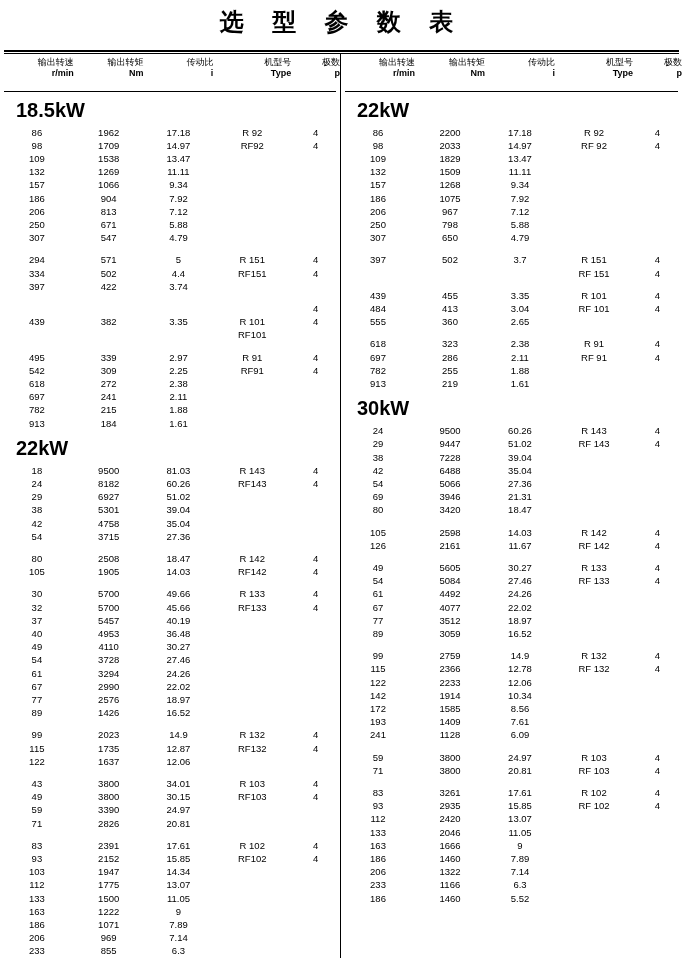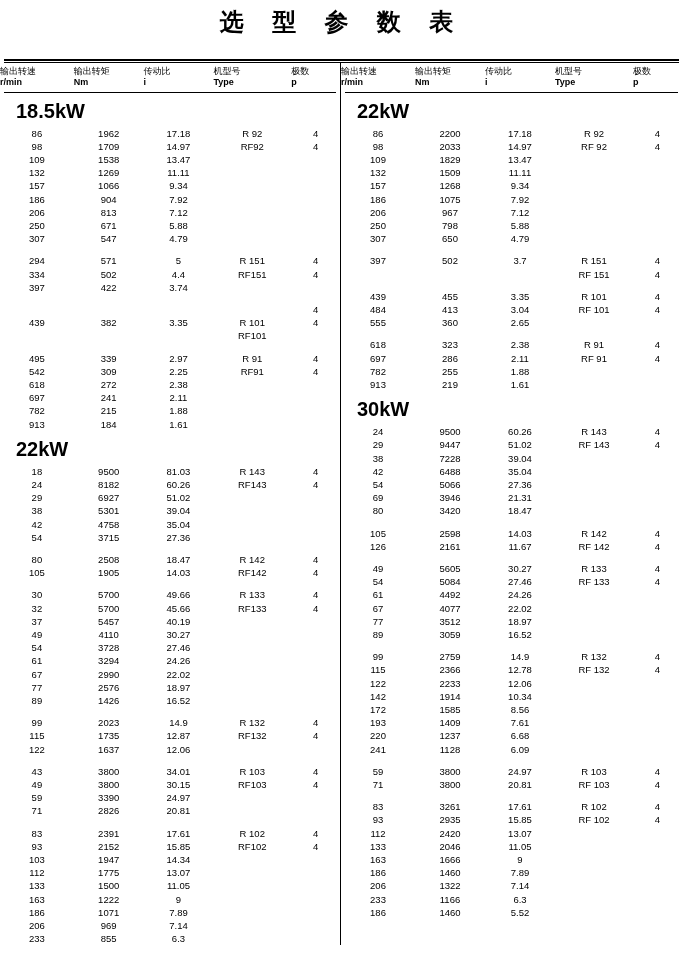--- a/index.html
+++ b/index.html
@@ -21,21 +21,21 @@
     height: 961px;
     position: relative;
     padding: 0;
   }
   .title {
     text-align: center;
     font-size: 24px;
     font-weight: bold;
     letter-spacing: 10px;
     padding-top: 6px;
-    padding-bottom: 21px;
+    padding-bottom: 12px;
     font-family: "DejaVu Sans", sans-serif;
   }
   .rule {
     border-bottom: 2px solid #000;
     margin: 0 4px;
   }
   .rule.thin {
     border-bottom: 1px solid #000;
     margin-top: 1px;
   }
@@ -47,23 +47,23 @@
   .col {
     width: 341px;
     position: relative;
   }
   .col.left {
     border-right: 1px solid #000;
   }
   .hdr {
     display: flex;
     font-size: 9px;
-    text-align: left;
+    text-align: right;
     padding-top: 3px;
-    padding-bottom: 2px;
+    padding-bottom: 10px;
   }
   .hdr .hcell {
     line-height: 1.25;
   }
   .hdr .hcell .l1 { display: block; }
   .hdr .hcell .l2 { display: block; font-weight: bold; }
   .c-rpm   { width: 74px; }
   .c-nm    { width: 70px; }
   .c-ratio { width: 70px; }
   .c-type  { width: 78px; }
@@ -360,20 +360,27 @@
               <div class="c-pole">4</div>
             </div>
             <div class="row">
               <div class="c-rpm">37</div>
               <div class="c-nm">5457</div>
               <div class="c-ratio">40.19</div>
               <div class="c-type"></div>
               <div class="c-pole"></div>
             </div>
             <div class="row">
+              <div class="c-rpm">40</div>
+              <div class="c-nm">4953</div>
+              <div class="c-ratio">36.48</div>
+              <div class="c-type"></div>
+              <div class="c-pole"></div>
+            </div>
+            <div class="row">
               <div class="c-rpm">49</div>
               <div class="c-nm">4110</div>
               <div class="c-ratio">30.27</div>
               <div class="c-type"></div>
               <div class="c-pole"></div>
             </div>
             <div class="row">
               <div class="c-rpm">54</div>
               <div class="c-nm">3728</div>
               <div class="c-ratio">27.46</div>
@@ -847,27 +854,20 @@
               <div class="c-pole"></div>
             </div>
             <div class="row">
               <div class="c-rpm">193</div>
               <div class="c-nm">1409</div>
               <div class="c-ratio">7.61</div>
               <div class="c-type"></div>
               <div class="c-pole"></div>
             </div>
             <div class="row">
-              <div class="c-rpm">220</div>
-              <div class="c-nm">1237</div>
-              <div class="c-ratio">6.68</div>
-              <div class="c-type"></div>
-              <div class="c-pole"></div>
-            </div>
-            <div class="row">
               <div class="c-rpm">241</div>
               <div class="c-nm">1128</div>
               <div class="c-ratio">6.09</div>
               <div class="c-type"></div>
               <div class="c-pole"></div>
             </div>
           </div>
           <div class="gap"></div>
           <div class="sect">
             <div class="row">

